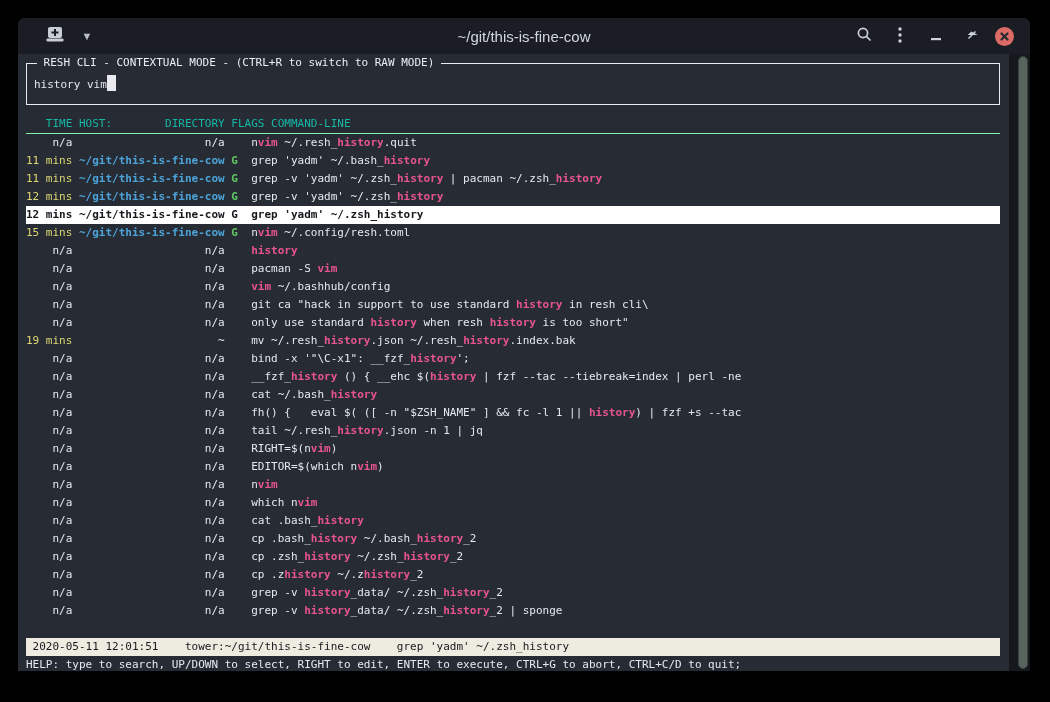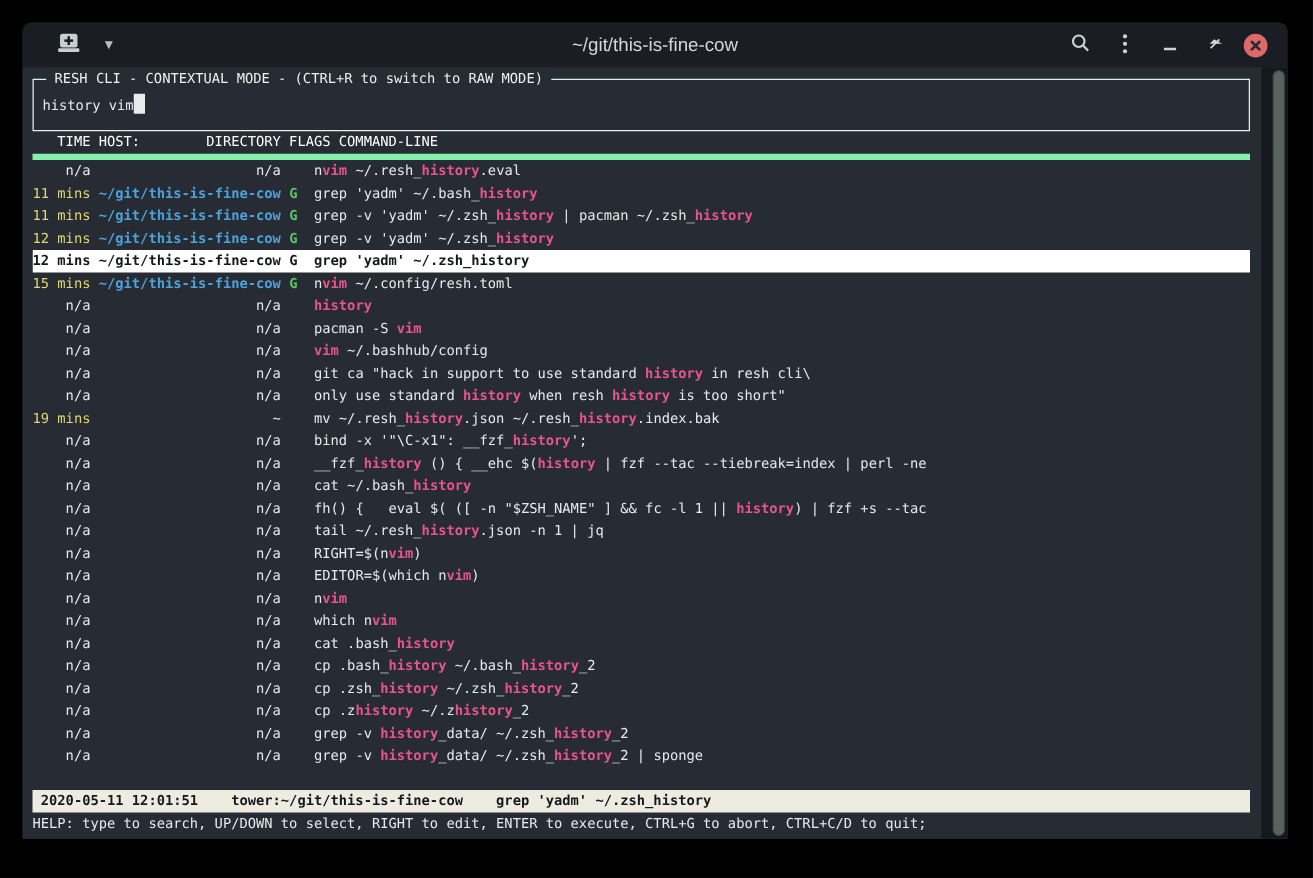--- a/index.html
+++ b/index.html
@@ -21,33 +21,33 @@
   .closebtn svg{display:block;}
   
   .term{position:relative;height:617px;background:#262b34;padding:5px 30px 0 8px;
         box-sizing:border-box;font-size:11px;line-height:18px;color:#e6e9ef;}
   .searchframe{position:relative;height:42px;border:1px solid #e9ecf1;box-sizing:border-box;
                margin-top:4px;}
   .frame-label{position:absolute;top:-10px;left:10px;background:#262b34;white-space:pre;
                color:#eceff4;}
   .query{white-space:pre;display:inline-block;padding:12px 0 0 7px;}
   .cursor{display:inline-block;width:9px;height:16px;background:#e8eaee;vertical-align:-3px;}
-  .thead{margin-top:0;height:18px;white-space:pre;overflow:hidden;
-         border-bottom:5px solid #86efac;color:#ffffff;}
+  .thead{margin-top:10px;height:18px;white-space:pre;overflow:hidden;
+         border-bottom:1px solid #86efac;color:#14b8a6;}
   .rows{height:504px;overflow:hidden;}
   .hrow{height:18px;white-space:pre;overflow:hidden;}
   .c-time{color:#ded773;}
   .c-dim{color:#e6e9ef;}
   .c-dir{color:#4da3d9;font-weight:bold;}
   .c-flag{color:#5ec464;font-weight:bold;}
   .c-cmd{color:#e6e9ef;}
   .c-match{color:#e8548e;font-weight:bold;}
   .hrow.selected{background:#ffffff;}
   .hrow.selected span{color:#16181d !important;font-weight:bold;}
-  .statusbar{height:18px;background:#eeece1;color:#16181d;font-weight:bold;
+  .statusbar{height:18px;background:#eeece1;color:#16181d;font-weight:normal;
              white-space:pre;overflow:hidden;}
   .helpline{height:18px;white-space:pre;overflow:hidden;color:#e6e9ef;}
   
   .scrollgutter{position:absolute;top:0;bottom:0;right:0;width:21px;background:#15181d;}
   .thumb{position:absolute;top:2px;bottom:2px;right:2px;width:10px;border-radius:5px;
          background:#59635d;border:1px solid #3a423e;box-sizing:border-box;}
 </style>
 </head>
 <body>
 
@@ -117,21 +117,21 @@
 
     <div class="term">
       <div class="searchframe">
         <span class="frame-label"> RESH CLI - CONTEXTUAL MODE - (CTRL+R to switch to RAW MODE) </span>
         <span class="query">history vim</span><span class="cursor"></span>
       </div>
 
       <div class="thead">   TIME HOST:        DIRECTORY FLAGS COMMAND-LINE</div>
 
       <div class="rows">
-          <div class="hrow"><span class="c-dim">    n/a </span><span class="c-dim">                   n/a </span><span class="c-flag">   </span><span class="c-cmd">n</span><span class="c-match">vim</span><span class="c-cmd"> ~/.resh_</span><span class="c-match">history</span><span class="c-cmd">.eval</span></div>
+          <div class="hrow"><span class="c-dim">    n/a </span><span class="c-dim">                   n/a </span><span class="c-flag">   </span><span class="c-cmd">n</span><span class="c-match">vim</span><span class="c-cmd"> ~/.resh_</span><span class="c-match">history</span><span class="c-cmd">.quit</span></div>
           <div class="hrow"><span class="c-time">11 mins </span><span class="c-dir">~/git/this-is-fine-cow </span><span class="c-flag">G  </span><span class="c-cmd">grep 'yadm' ~/.bash_</span><span class="c-match">history</span></div>
           <div class="hrow"><span class="c-time">11 mins </span><span class="c-dir">~/git/this-is-fine-cow </span><span class="c-flag">G  </span><span class="c-cmd">grep -v 'yadm' ~/.zsh_</span><span class="c-match">history</span><span class="c-cmd"> | pacman ~/.zsh_</span><span class="c-match">history</span></div>
           <div class="hrow"><span class="c-time">12 mins </span><span class="c-dir">~/git/this-is-fine-cow </span><span class="c-flag">G  </span><span class="c-cmd">grep -v 'yadm' ~/.zsh_</span><span class="c-match">history</span></div>
           <div class="hrow selected"><span class="c-time">12 mins </span><span class="c-dir">~/git/this-is-fine-cow </span><span class="c-flag">G  </span><span class="c-cmd">grep 'yadm' ~/.zsh_history</span></div>
           <div class="hrow"><span class="c-time">15 mins </span><span class="c-dir">~/git/this-is-fine-cow </span><span class="c-flag">G  </span><span class="c-cmd">n</span><span class="c-match">vim</span><span class="c-cmd"> ~/.config/resh.toml</span></div>
           <div class="hrow"><span class="c-dim">    n/a </span><span class="c-dim">                   n/a </span><span class="c-flag">   </span><span class="c-match">history</span></div>
           <div class="hrow"><span class="c-dim">    n/a </span><span class="c-dim">                   n/a </span><span class="c-flag">   </span><span class="c-cmd">pacman -S </span><span class="c-match">vim</span></div>
           <div class="hrow"><span class="c-dim">    n/a </span><span class="c-dim">                   n/a </span><span class="c-flag">   </span><span class="c-match">vim</span><span class="c-cmd"> ~/.bashhub/config</span></div>
           <div class="hrow"><span class="c-dim">    n/a </span><span class="c-dim">                   n/a </span><span class="c-flag">   </span><span class="c-cmd">git ca "hack in support to use standard </span><span class="c-match">history</span><span class="c-cmd"> in resh cli\</span></div>
           <div class="hrow"><span class="c-dim">    n/a </span><span class="c-dim">                   n/a </span><span class="c-flag">   </span><span class="c-cmd">only use standard </span><span class="c-match">history</span><span class="c-cmd"> when resh </span><span class="c-match">history</span><span class="c-cmd"> is too short"</span></div>

